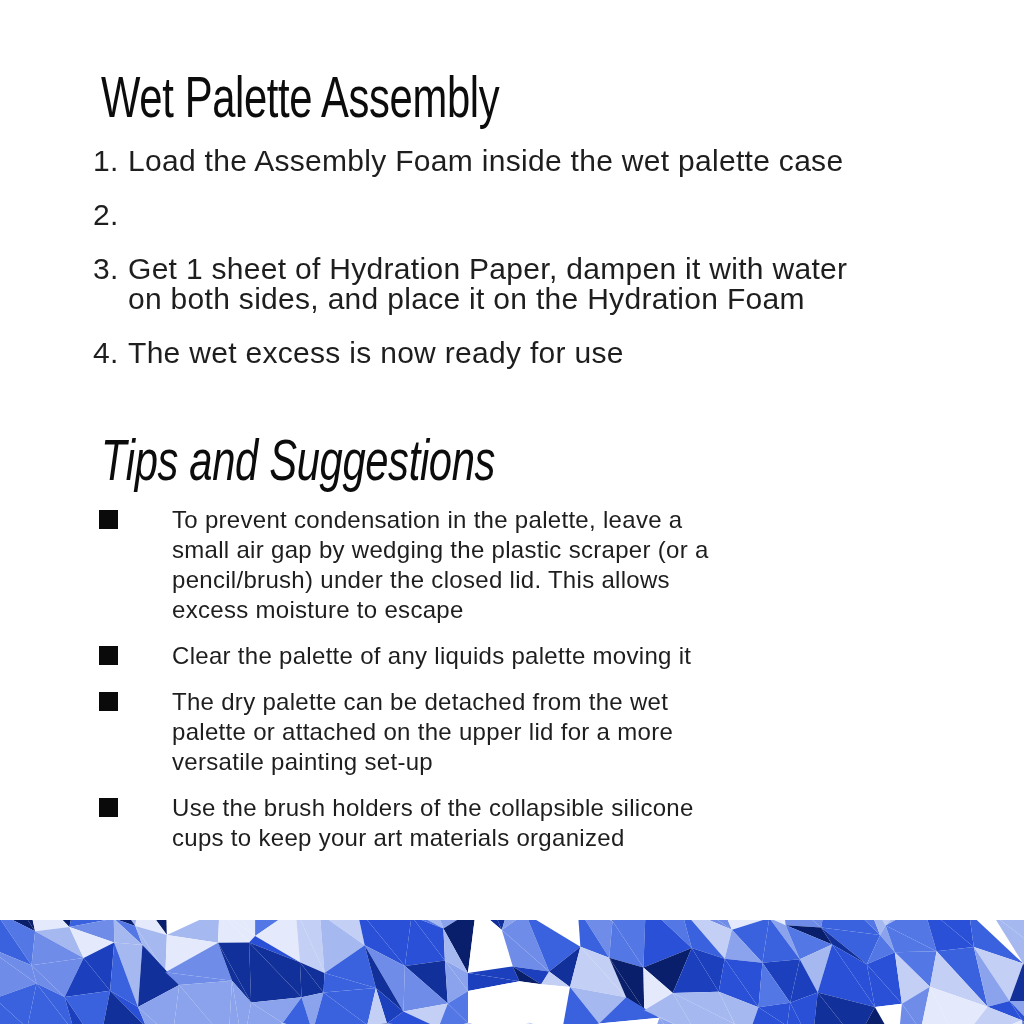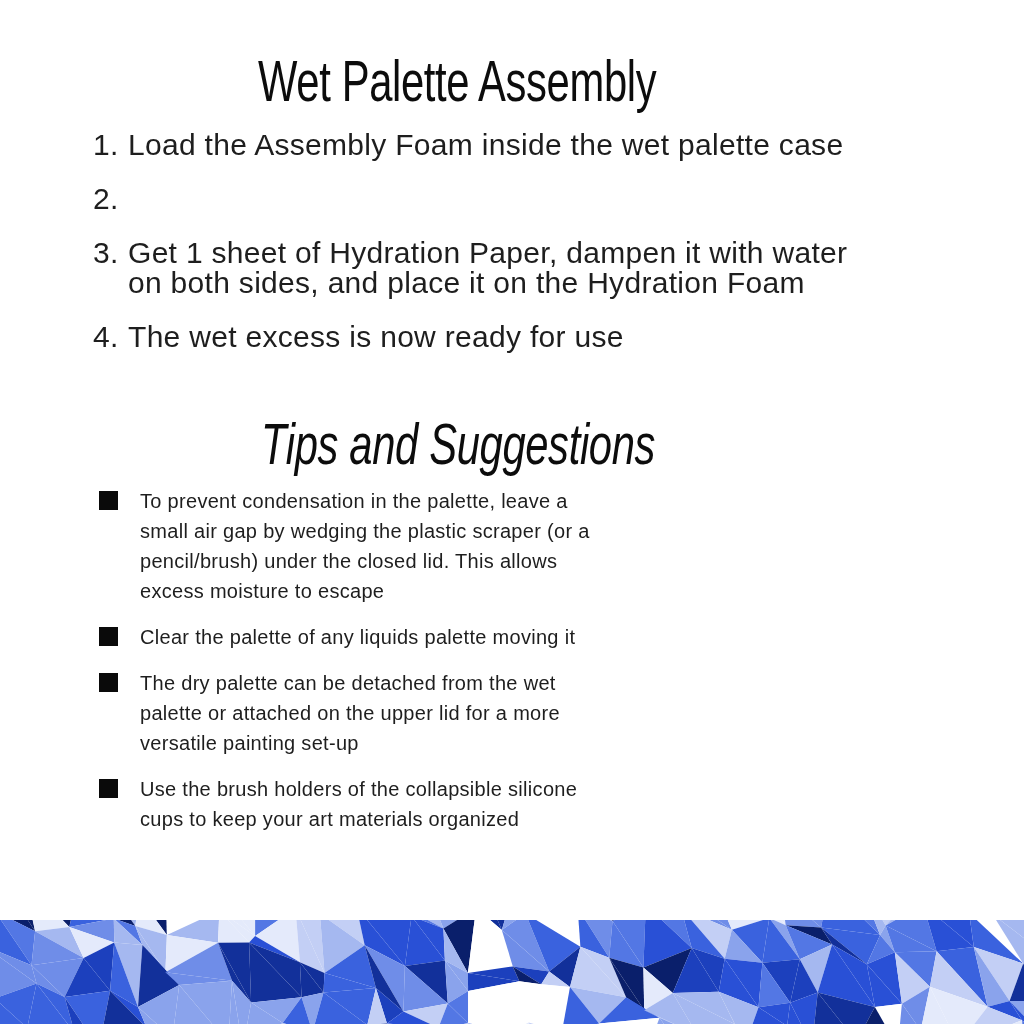--- a/index.html
+++ b/index.html
@@ -6,27 +6,26 @@
   .page{
     position:relative;
     width:1024px;height:1024px;
     background:#ffffff;
     overflow:hidden;
     font-family:"Liberation Sans",sans-serif;
     color:#1e1e1e;
   }
   .content{padding:52px 40px 0 85px;}
   h1.doc-heading,h2.doc-heading{
-    margin:0;
+    margin:16px;
     font-size:58px;
     line-height:58px;
     font-weight:400;
     color:#0c0c0c;
     white-space:nowrap;
-    text-align:center;
   }
   h2.doc-heading{margin-top:63px;font-style:italic;}
   .condensed{
     display:inline-block;
     transform:scaleX(0.72);
     transform-origin:0 50%;
     letter-spacing:-0.5px;
   }
   ol.steps{list-style:none;margin:20px 0 0 0;padding:0;}
   ol.steps li{
@@ -36,23 +35,24 @@
     line-height:30px;
     letter-spacing:0.3px;
   }
   ol.steps li:first-child{margin-top:0;}
   .step-num{flex:none;width:35px;margin-left:8px;}
   .step-text{flex:none;}
   ul.tips-list{list-style:none;margin:13px 0 0 0;padding:0;}
   ul.tips-list li{
     display:flex;
     margin-top:16px;
-    font-size:20px;
+    font-size:24px;
     line-height:30px;
     letter-spacing:0.3px;
+    gap:32px;
   }
   ul.tips-list li:first-child{margin-top:0;}
   .sq{
     flex:none;
     width:19px;height:19px;
     background:#0a0a0a;
     margin:5px 0 0 14px;
   }
   .tip-text{margin-left:22px;}
   .mosaic{

